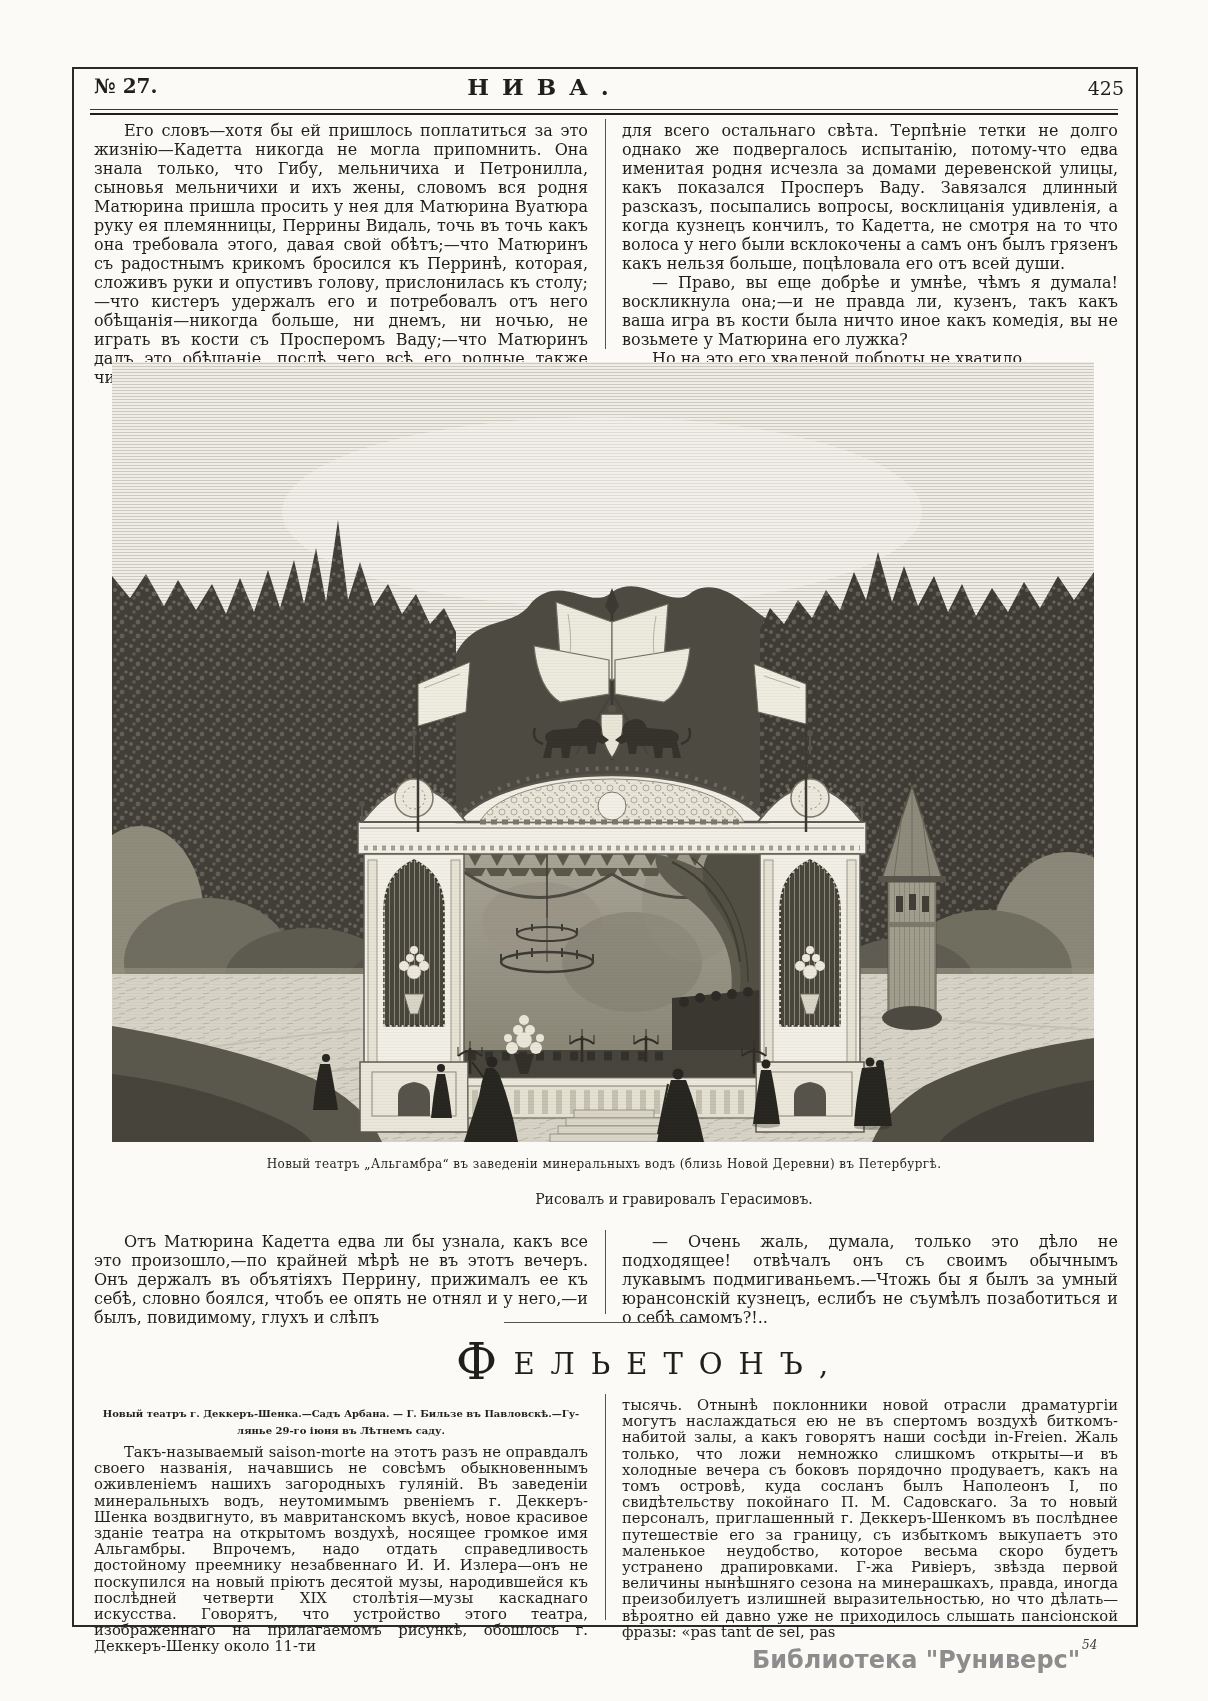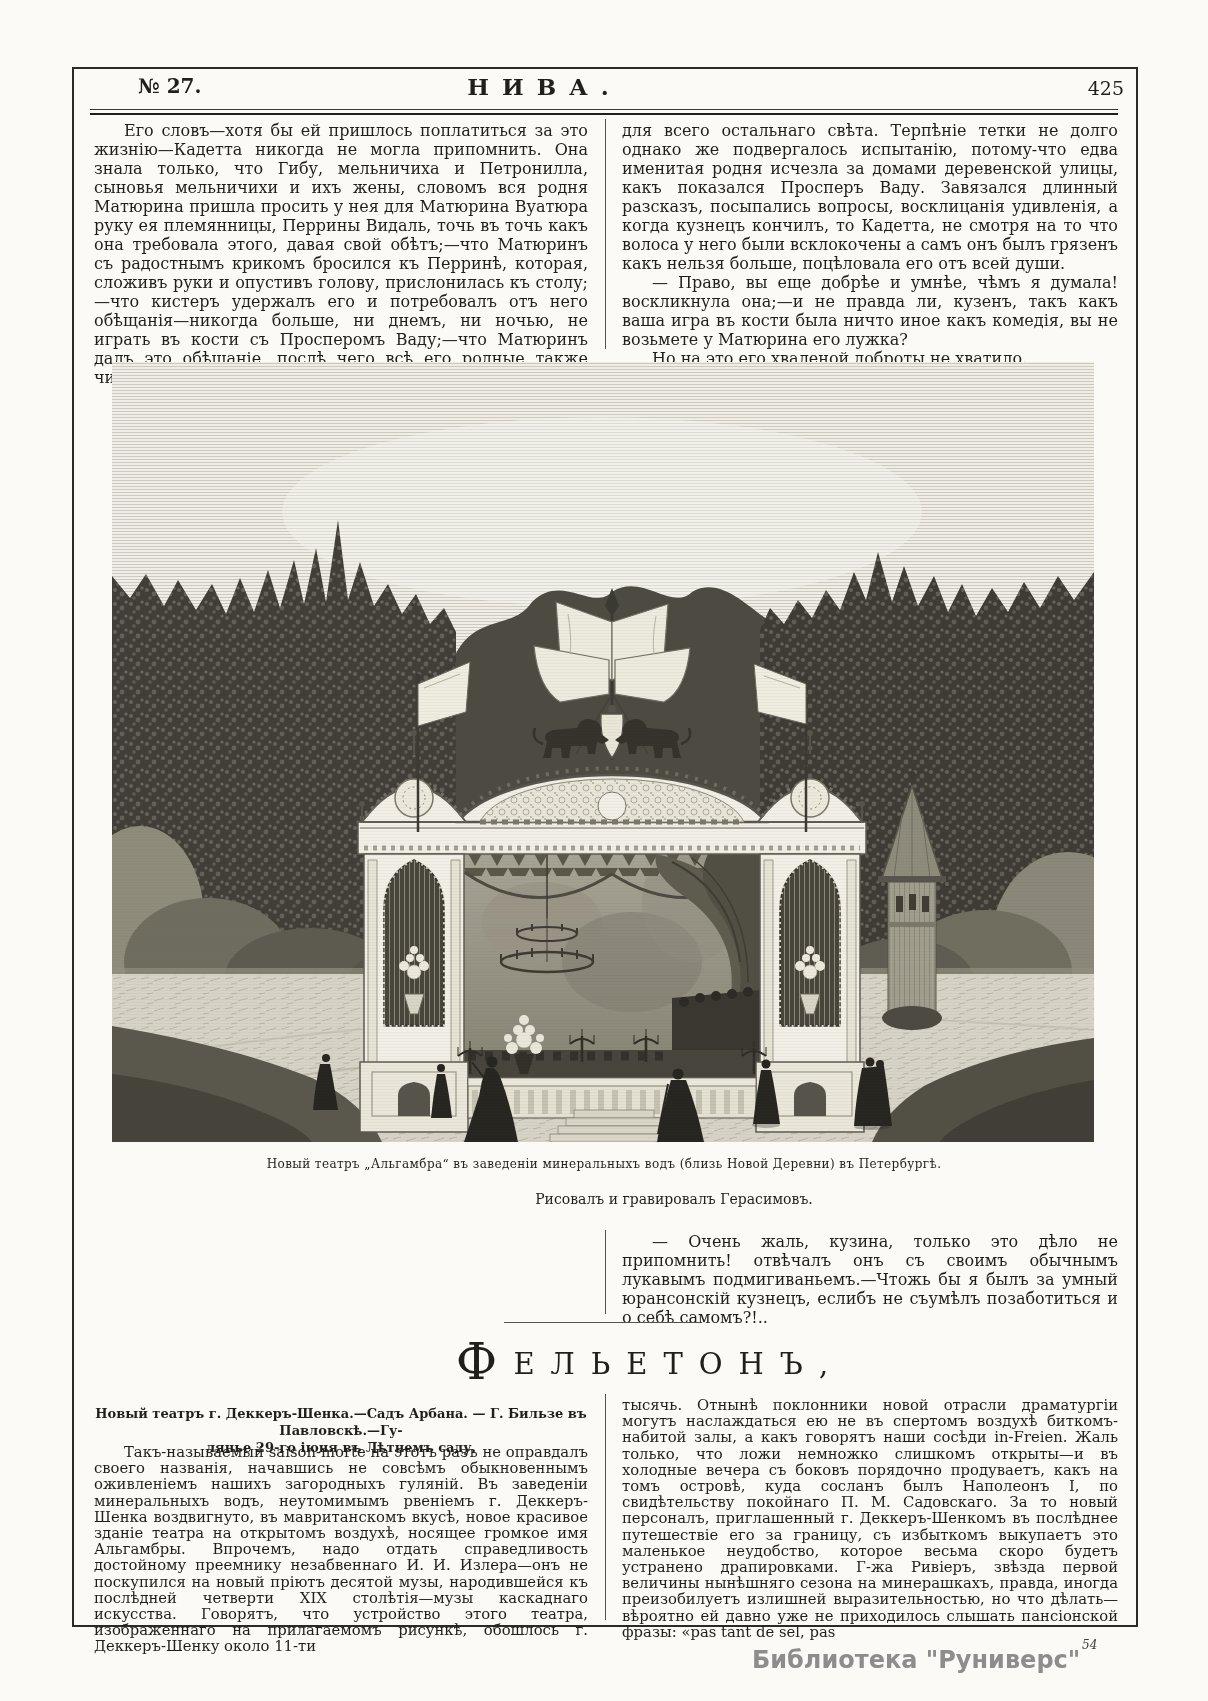--- a/index.html
+++ b/index.html
@@ -1,20 +1,20 @@
 <!DOCTYPE html>
 <html><head>
 <meta charset="utf-8">
 <style>
   html,body{margin:0;padding:0;background:#d9d7d1;}
   .page{position:relative;width:1208px;height:1701px;background:#fbfaf6;
         font-family:"DejaVu Serif", serif;color:#201f1b;overflow:hidden;margin:0 auto;}
   .frame{position:absolute;left:72px;top:67px;width:1062px;height:1556px;
          border:2px solid #2b2a24;pointer-events:none;}
-  .hdr-issue{position:absolute;left:94px;top:74px;font-size:20px;font-weight:bold;margin-left:44px;}
+  .hdr-issue{position:absolute;left:94px;top:74px;font-size:20px;font-weight:bold;}
   .hdr-masthead{position:absolute;left:0;top:73px;width:1076px;text-align:center;
         font-size:23px;font-weight:bold;letter-spacing:13px;text-indent:13px;}
   .hdr-page{position:absolute;right:84px;top:77px;font-size:19px;}
   .hdr-rule{position:absolute;left:90px;top:109px;width:1028px;height:3px;
         border-top:1px solid #3a3831;border-bottom:2px solid #211f1a;}
   .col{position:absolute;text-align:justify;font-size:16px;line-height:19px;}
   .c1{left:94px;width:494px;}
   .c2{left:622px;width:496px;}
   .top-text{top:121px;}
   .col p{margin:0;text-indent:30px;}
@@ -26,21 +26,21 @@
   .engraving{position:absolute;left:112px;top:362px;}
   .caption{position:absolute;left:72px;top:1157px;width:1064px;text-align:center;
         font-size:12px;letter-spacing:.4px;}
   .credit{position:absolute;left:72px;top:1191px;width:1204px;text-align:center;font-size:14px;}
   .mid-text{top:1232px;}
   .sep{position:absolute;left:504px;top:1322px;width:196px;height:1px;background:#55534b;}
   .feu-head{position:absolute;left:72px;top:1342px;width:1124px;text-align:center;
         font-size:29px;letter-spacing:16px;text-indent:16px;}
   .feu-head .init{display:inline-block;font-size:50px;line-height:30px;transform:translateY(5px);}
   .feu-sub{position:absolute;left:94px;top:1405px;width:494px;text-align:center;
-        font-size:13px;font-weight:bold;line-height:17px;}
+        font-size:10px;font-weight:bold;line-height:17px;}
   .feu-col{font-size:14.8px;line-height:16.2px;}
   .feu-left{top:1444px;}
   .feu-right{top:1397px;}
   .watermark{position:absolute;left:752px;top:1646px;font-family:"DejaVu Sans", sans-serif;
         font-size:24px;font-weight:bold;color:#8d8d8d;}
   .signature{position:absolute;left:1082px;top:1638px;font-size:12px;font-style:italic;color:#3d3c35;}
 </style>
 </head>
 <body>
 
@@ -387,22 +387,25 @@
       </g>
     </g>
 
     <rect x="0" y="0" width="982" height="780" fill="url(#hlines)" opacity="0.10"></rect>
   </svg>
 
   <div class="caption">Новый театръ „Альгамбра“ въ заведеніи минеральныхъ водъ (близь Новой Деревни) въ Петербургѣ.</div>
   <div class="credit">Рисовалъ и гравировалъ Герасимовъ.</div>
 
   <div class="vdiv vd-mid"></div>
+  <div class="col c1 mid-text">
+    <p>Отъ Матюрина Кадетта едва ли бы узнала, какъ все это произошло,—по крайней мѣрѣ не въ этотъ вечеръ. Онъ держалъ въ объятіяхъ Перрину, прижималъ ее къ себѣ, словно боялся, чтобъ ее опять не отнял и у него,—и былъ, повидимому, глухъ и слѣпъ</p>
+  </div>
   <div class="col c2 mid-text">
-    <p>— Очень жаль, кузина, только это дѣло не припомнить! отвѣчалъ онъ съ своимъ обычнымъ лукавымъ подмигиваньемъ.—Чтожь бы я былъ за умный юрансонскій кузнецъ, еслибъ не съумѣлъ позаботиться и о себѣ самомъ?!..</p>
+    <p>— Очень жаль, думала, только это дѣло не подходящее! отвѣчалъ онъ съ своимъ обычнымъ лукавымъ подмигиваньемъ.—Чтожь бы я былъ за умный юрансонскій кузнецъ, еслибъ не съумѣлъ позаботиться и о себѣ самомъ?!..</p>
   </div>
 
   <div class="sep"></div>
 
   <div class="feu-head"><span class="init">Ф</span><span>ЕЛЬЕТОНЪ,</span></div>
 
   <div class="feu-sub">
     <div>Новый театръ г. Деккеръ-Шенка.—Садъ Арбана. — Г. Бильзе въ Павловскѣ.—Гу-</div>
     <div>лянье 29-го іюня въ Лѣтнемъ саду.</div>
   </div>

